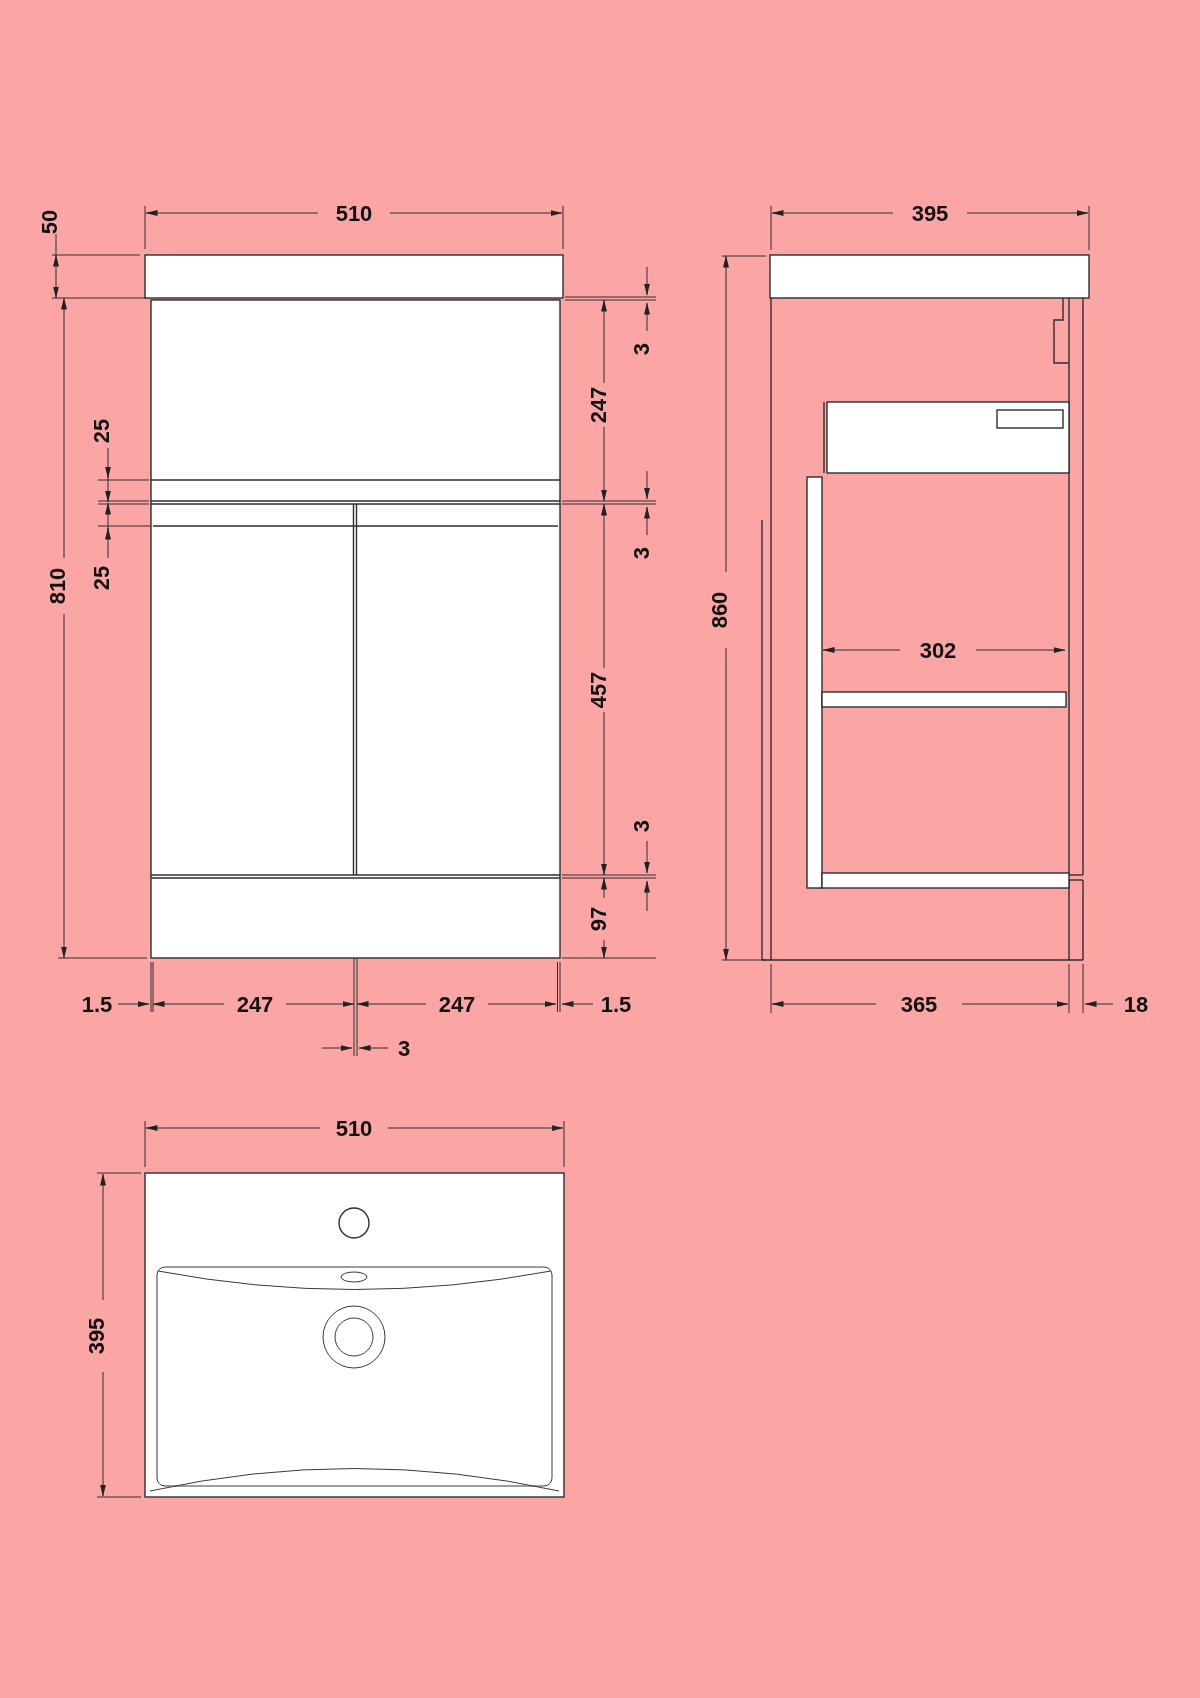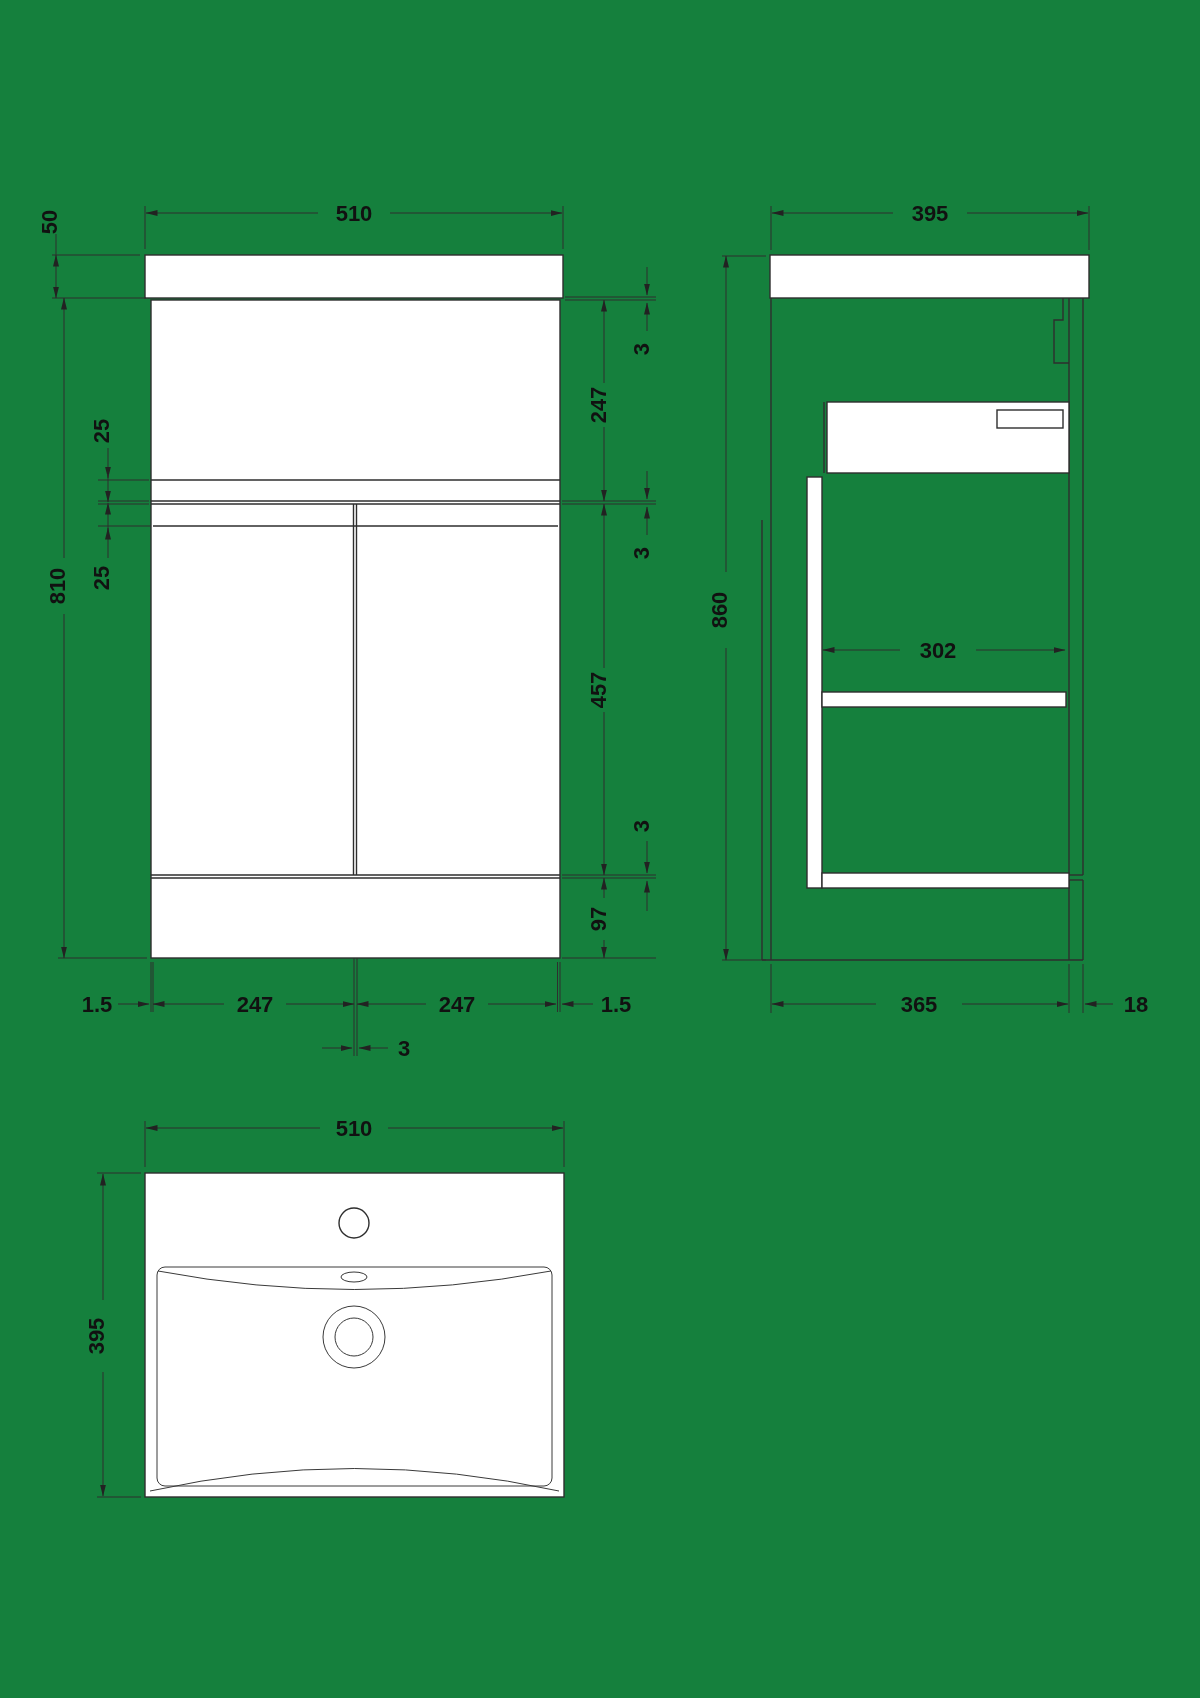--- a/index.html
+++ b/index.html
@@ -1,20 +1,20 @@
 <!DOCTYPE html>
 <html><head>
 <meta charset="utf-8">
 <style>
   html, body { margin: 0; padding: 0; background: #ffffff; }
   #canvas {
     position: relative;
     width: 1200px;
     height: 1698px;
-    background: #15803d;
+    background: #fca5a5;
     font-family: "Liberation Sans", sans-serif;
   }
   svg { display: block; }
   .obj  { stroke: #2e2e2e; stroke-width: 1.4; fill: none; }
   .objf { stroke: #2e2e2e; stroke-width: 1.4; fill: #ffffff; }
   .thin { stroke: #3a3a3a; stroke-width: 1; fill: none; }
   .dim  { stroke: #2f2f2f; stroke-width: 1; fill: none; }
   text.lbl {
     font-family: "Liberation Sans", sans-serif;
     font-weight: 700;

